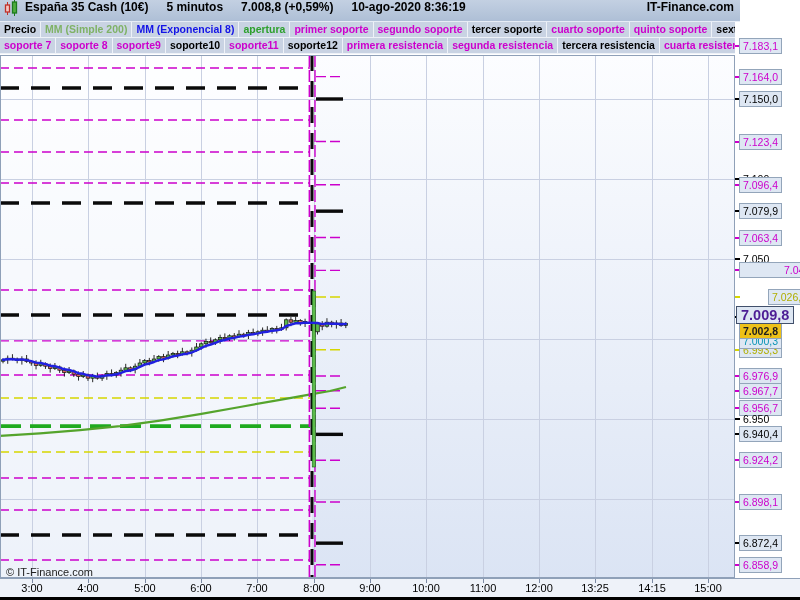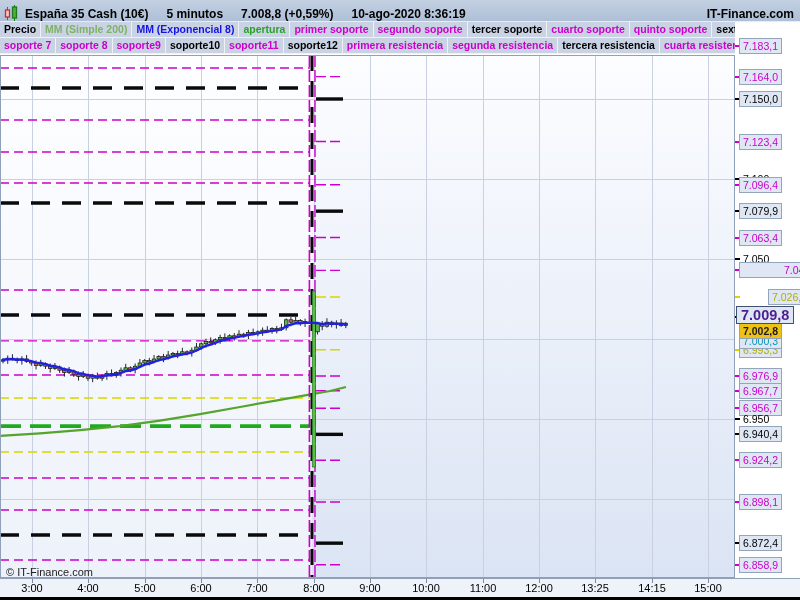--- a/index.html
+++ b/index.html
@@ -1,20 +1,20 @@
 <!DOCTYPE html>
 <html><head>
 <meta charset="utf-8">
 <style>
   html,body{margin:0;padding:0;background:#fff;}
   #app{position:relative;width:800px;height:600px;overflow:hidden;
        font-family:"Liberation Sans","DejaVu Sans",sans-serif;background:#fff;}
   
-  #titlebar{position:absolute;left:0;top:0;width:800px;height:22px;
-    background:linear-gradient(#c3d0e2,#aebfd6);display:flex;align-items:flex-end;
+  #titlebar{position:absolute;left:0;top:0;width:740px;height:22px;
+    background:linear-gradient(#c3d0e2,#aebfd6);display:flex;align-items:flex-start;
     border-bottom:1px solid #e7edf6;box-sizing:border-box;}
   #titlebar .t{font-size:12px;font-weight:bold;color:#000;white-space:nowrap;}
   #title-icon{margin:0 6px 0 4px;display:inline-block;width:15px;height:16px;}
   #t-title{margin-right:18px;} #t-tf{margin-right:18px;} #t-last{margin-right:18px;}
   #t-brand{margin-left:auto;margin-right:6px;}
   
   .lgrow{position:absolute;left:0;width:737px;height:16px;background:#c9d3e3;
     overflow:hidden;white-space:nowrap;border-bottom:1px solid #eef2f8;box-sizing:border-box;}
   #lgrow1{top:22px;} #lgrow2{top:38px;}
   .lgcell{display:inline-block;height:15px;line-height:15px;padding:0 4px;

